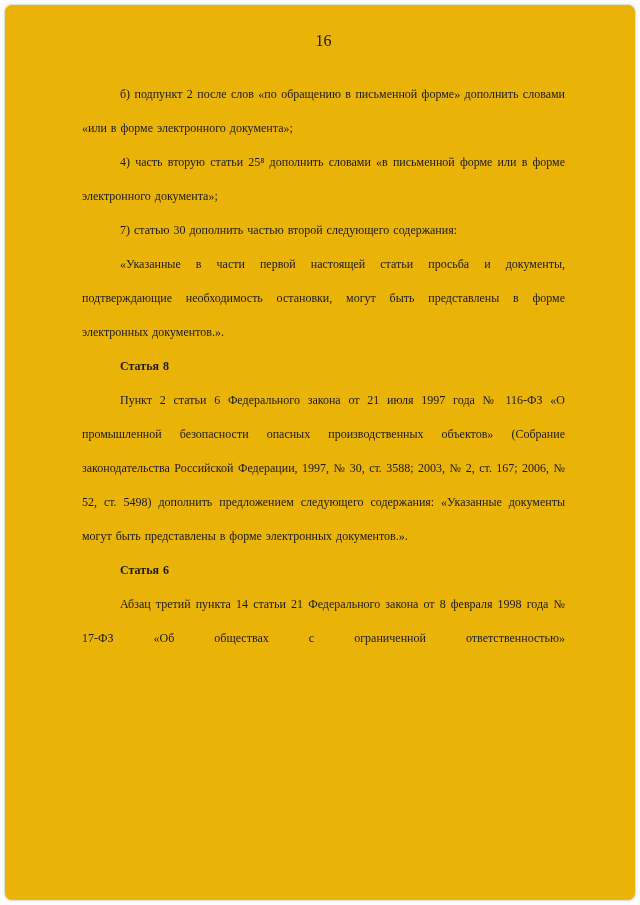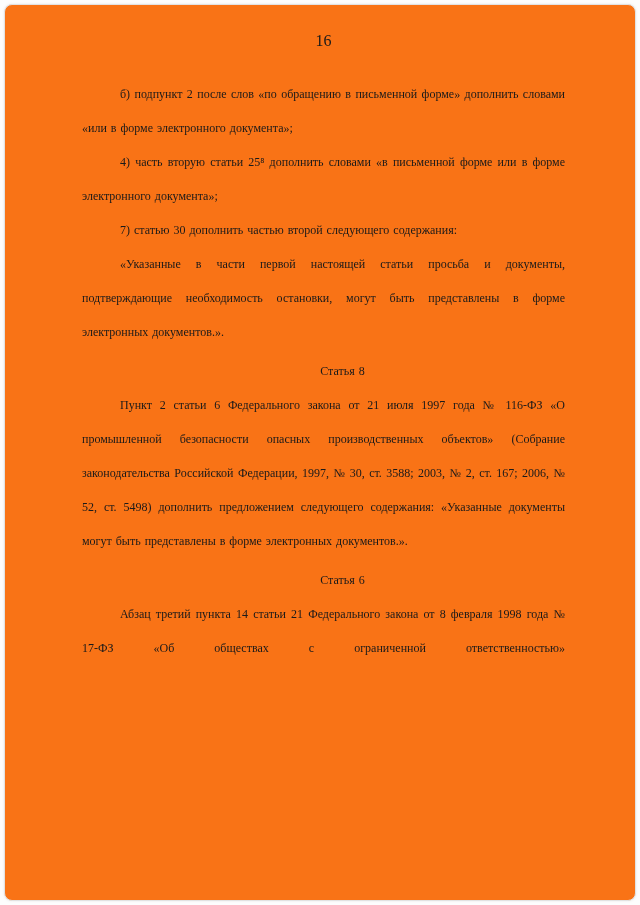--- a/index.html
+++ b/index.html
@@ -5,21 +5,21 @@
   html, body {
     margin: 0;
     padding: 0;
     background: #fdfdfd;
   }
   .page {
     position: relative;
     width: 632px;
     height: 897px;
     margin: 4px auto;
-    background: #f97316;
+    background: #eab308;
     border: 1px solid #e2e2e2;
     border-radius: 8px;
     box-sizing: border-box;
     box-shadow: 0 0 3px rgba(0,0,0,0.08);
     font-family: "Liberation Serif", serif;
     color: #1a1a1a;
     overflow: hidden;
   }
   .page-inner {
     box-sizing: border-box;
@@ -33,23 +33,22 @@
   }
   .doc p {
     margin: 0;
     font-size: 12px;
     line-height: 34px;
     text-align: justify;
     text-indent: 38px;
     word-spacing: 1px;
   }
   .doc p.heading {
-    font-weight: normal;
-    text-align: center;
-    margin-top: 5px;
+    font-weight: bold;
+    text-align: left;
   }
   .doc p.continued {
     
     text-align-last: justify;
   }
 </style>
 </head>
 <body>
 
 <div class="page">

